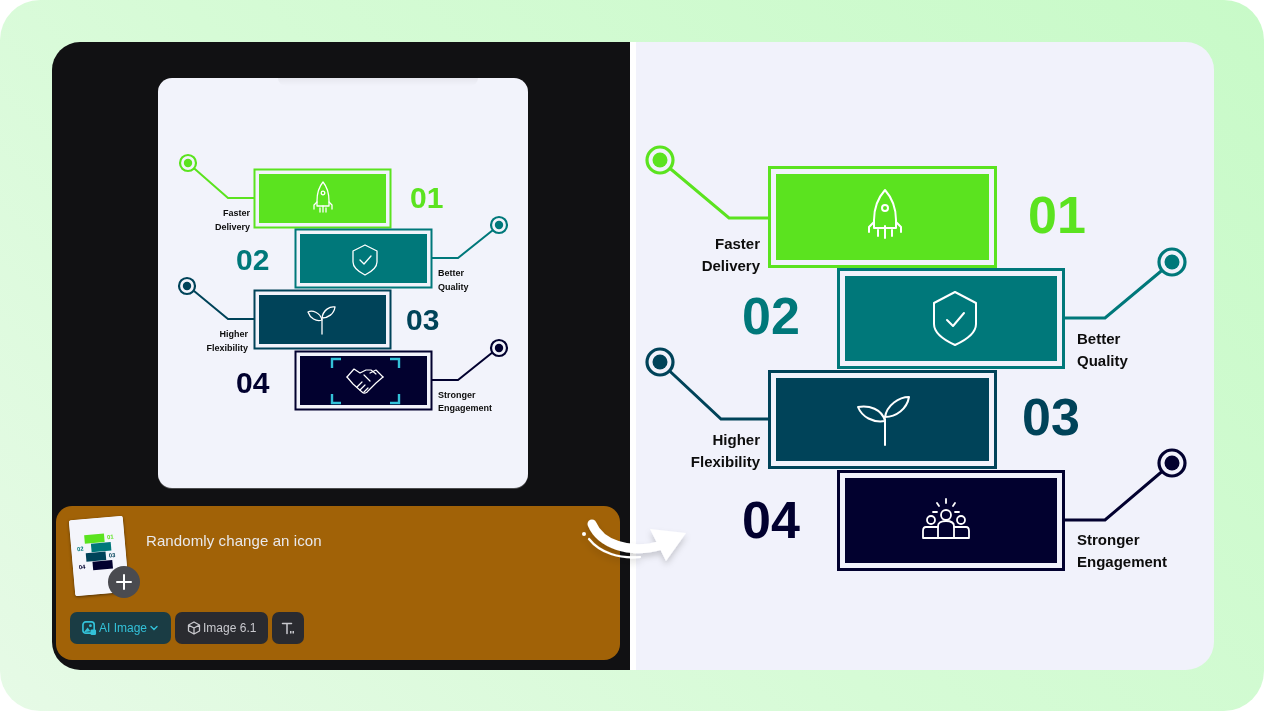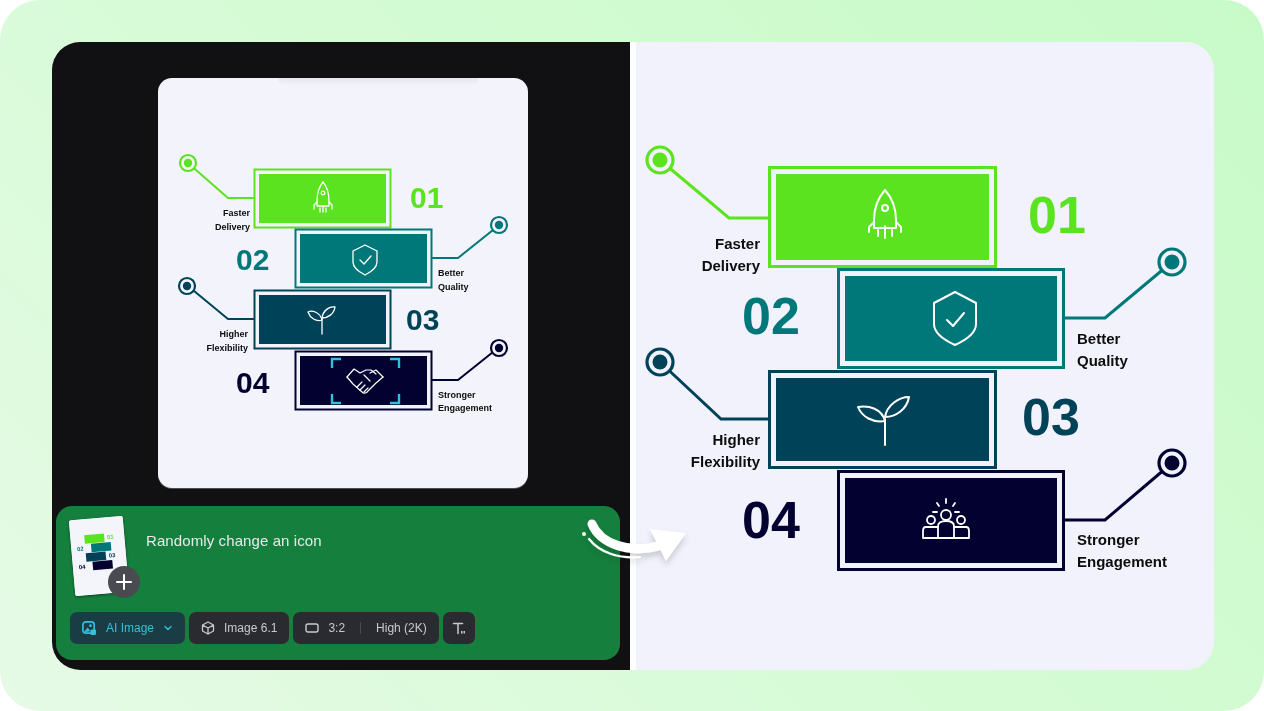--- a/index.html
+++ b/index.html
@@ -39,21 +39,21 @@
     box-shadow: 0 1px 0 rgba(255,255,255,0.25);
   }
   .canvas-card .topshade {
     position: absolute; left: 120px; top: 0; width: 200px; height: 8px;
     background: linear-gradient(to bottom, rgba(0,0,0,0.05), rgba(0,0,0,0));
     border-radius: 0 0 10px 10px;
   }
   .canvas-card svg { position: absolute; left: 0; top: 0; }
   .prompt-box {
     position: absolute; left: 4px; top: 464px; width: 564px; height: 154px;
-    background: #15803d;
+    background: #a16207;
     border-radius: 16px;
   }
   .thumb {
     position: absolute; left: 16px; top: 12px; width: 54px; height: 76px;
     background: #f4f5fb;
     border-radius: 2px;
     transform: rotate(-5deg);
     box-shadow: 0 1px 3px rgba(0,0,0,0.5);
     overflow: hidden;
   }
@@ -69,21 +69,21 @@
     position: absolute; left: 90px; top: 26px;
     color: #e9e9ec; font-size: 15px; letter-spacing: 0.1px;
   }
   .toolbar {
     position: absolute; left: 14px; top: 106px; height: 32px;
     display: flex; gap: 4px;
   }
   .chip {
     height: 32px; border-radius: 7px; background: #2a2b30;
     color: #c9c9ce; font-size: 12px;
-    display: flex; align-items: center; padding: 0 12px; gap: 9px;
+    display: flex; align-items: center; padding: 0 12px; gap: 2px;
   }
   .chip.active { background: #1a3c44; color: #33c1d8; }
   .chip .sep { width: 1px; height: 12px; background: #4b4c52; margin: 0 6px; }
   .arrow {
     position: absolute; left: 580px; top: 515px;
   }
   .infographic-right { position: absolute; left: 0; top: 0; }
   .lbl { font-family: "Liberation Sans", sans-serif; font-weight: 700; }
 </style>
 </head>
@@ -203,28 +203,20 @@
           <svg width="10" height="10" viewBox="0 0 10 10">
             <path d="M2,3.5 L5,6.5 L8,3.5" fill="none" stroke="#33c1d8" stroke-width="1.4" stroke-linecap="round"></path>
           </svg>
         </div>
         <div class="chip">
           <svg width="14" height="14" viewBox="0 0 14 14">
             <path d="M7,1 L12.5,4 L12.5,10 L7,13 L1.5,10 L1.5,4 Z M1.5,4 L7,7 L12.5,4 M7,7 L7,13" fill="none" stroke="#c9c9ce" stroke-width="1.3" stroke-linejoin="round"></path>
           </svg>
           <span>Image 6.1</span>
         </div>
-        <div class="chip">
-          <svg width="14" height="12" viewBox="0 0 14 12">
-            <rect x="1" y="2" width="12" height="8" rx="2" fill="none" stroke="#c9c9ce" stroke-width="1.4"></rect>
-          </svg>
-          <span>3:2</span>
-          <span class="sep"></span>
-          <span>High (2K)</span>
-        </div>
         <div class="chip" style="padding:0 9px;">
           <svg width="14" height="14" viewBox="0 0 14 14">
             <path d="M1.5,2.5 L10.5,2.5 M6,2.5 L6,12.5" stroke="#c9c9ce" stroke-width="1.5" fill="none" stroke-linecap="round"></path>
             <rect x="9" y="10" width="1.5" height="2.5" fill="#c9c9ce"></rect>
             <rect x="11.5" y="10" width="1.5" height="2.5" fill="#c9c9ce"></rect>
           </svg>
         </div>
       </div>
     </div>
   </div>

